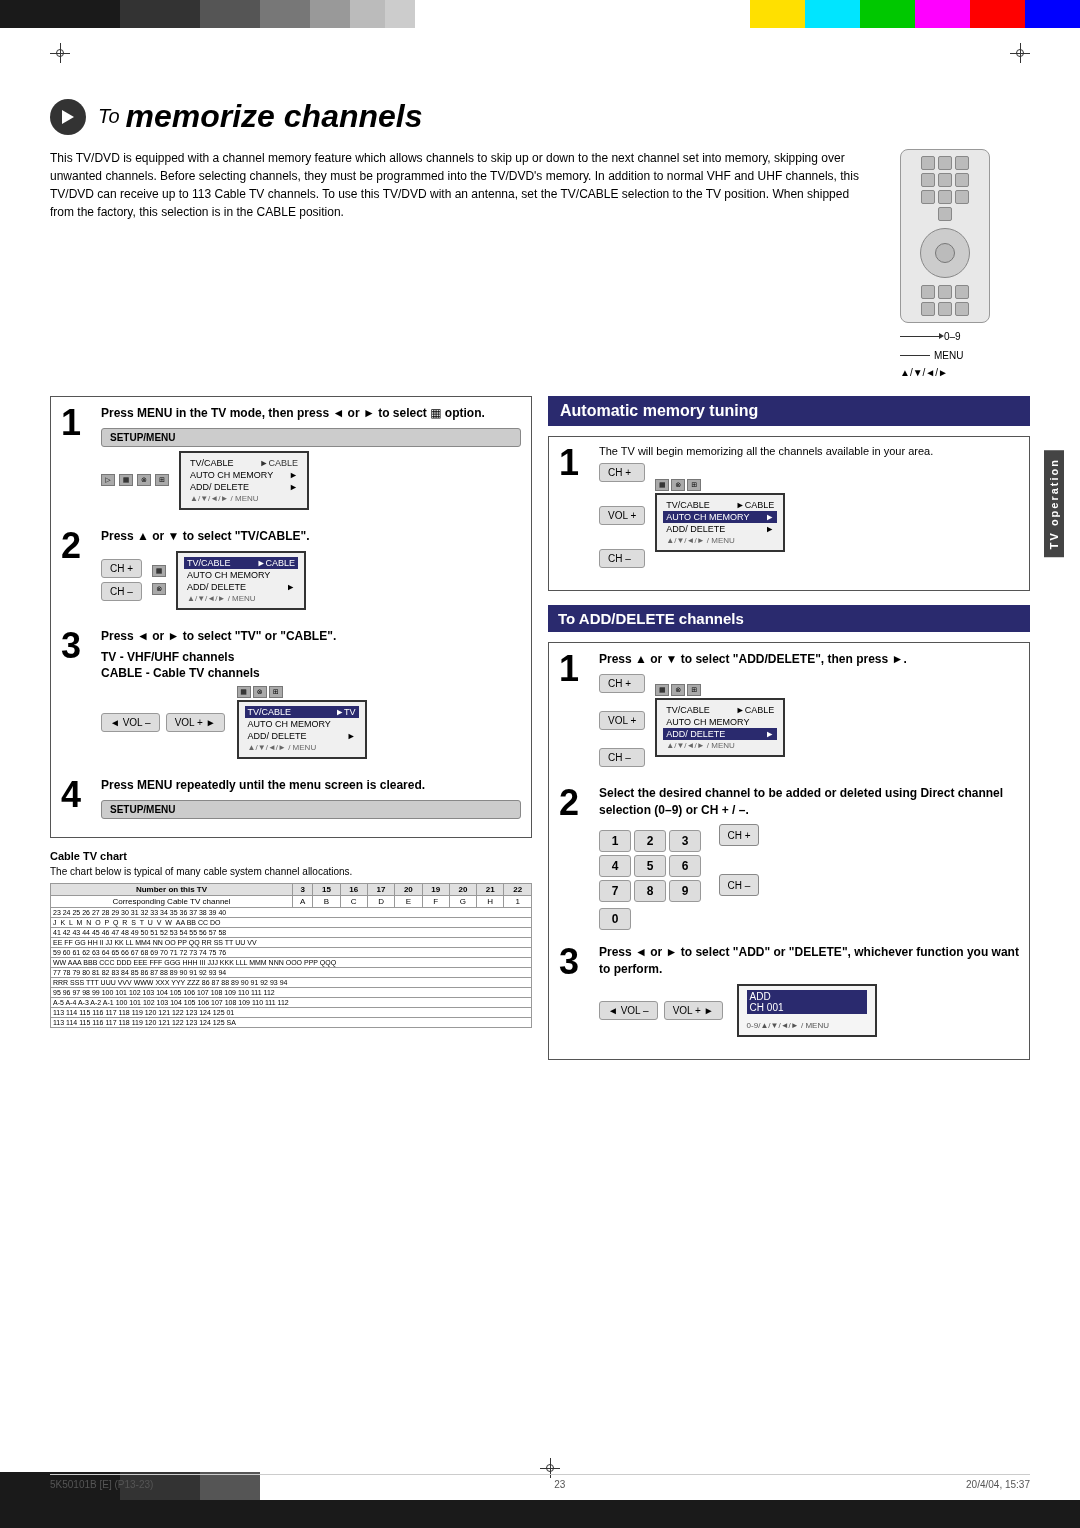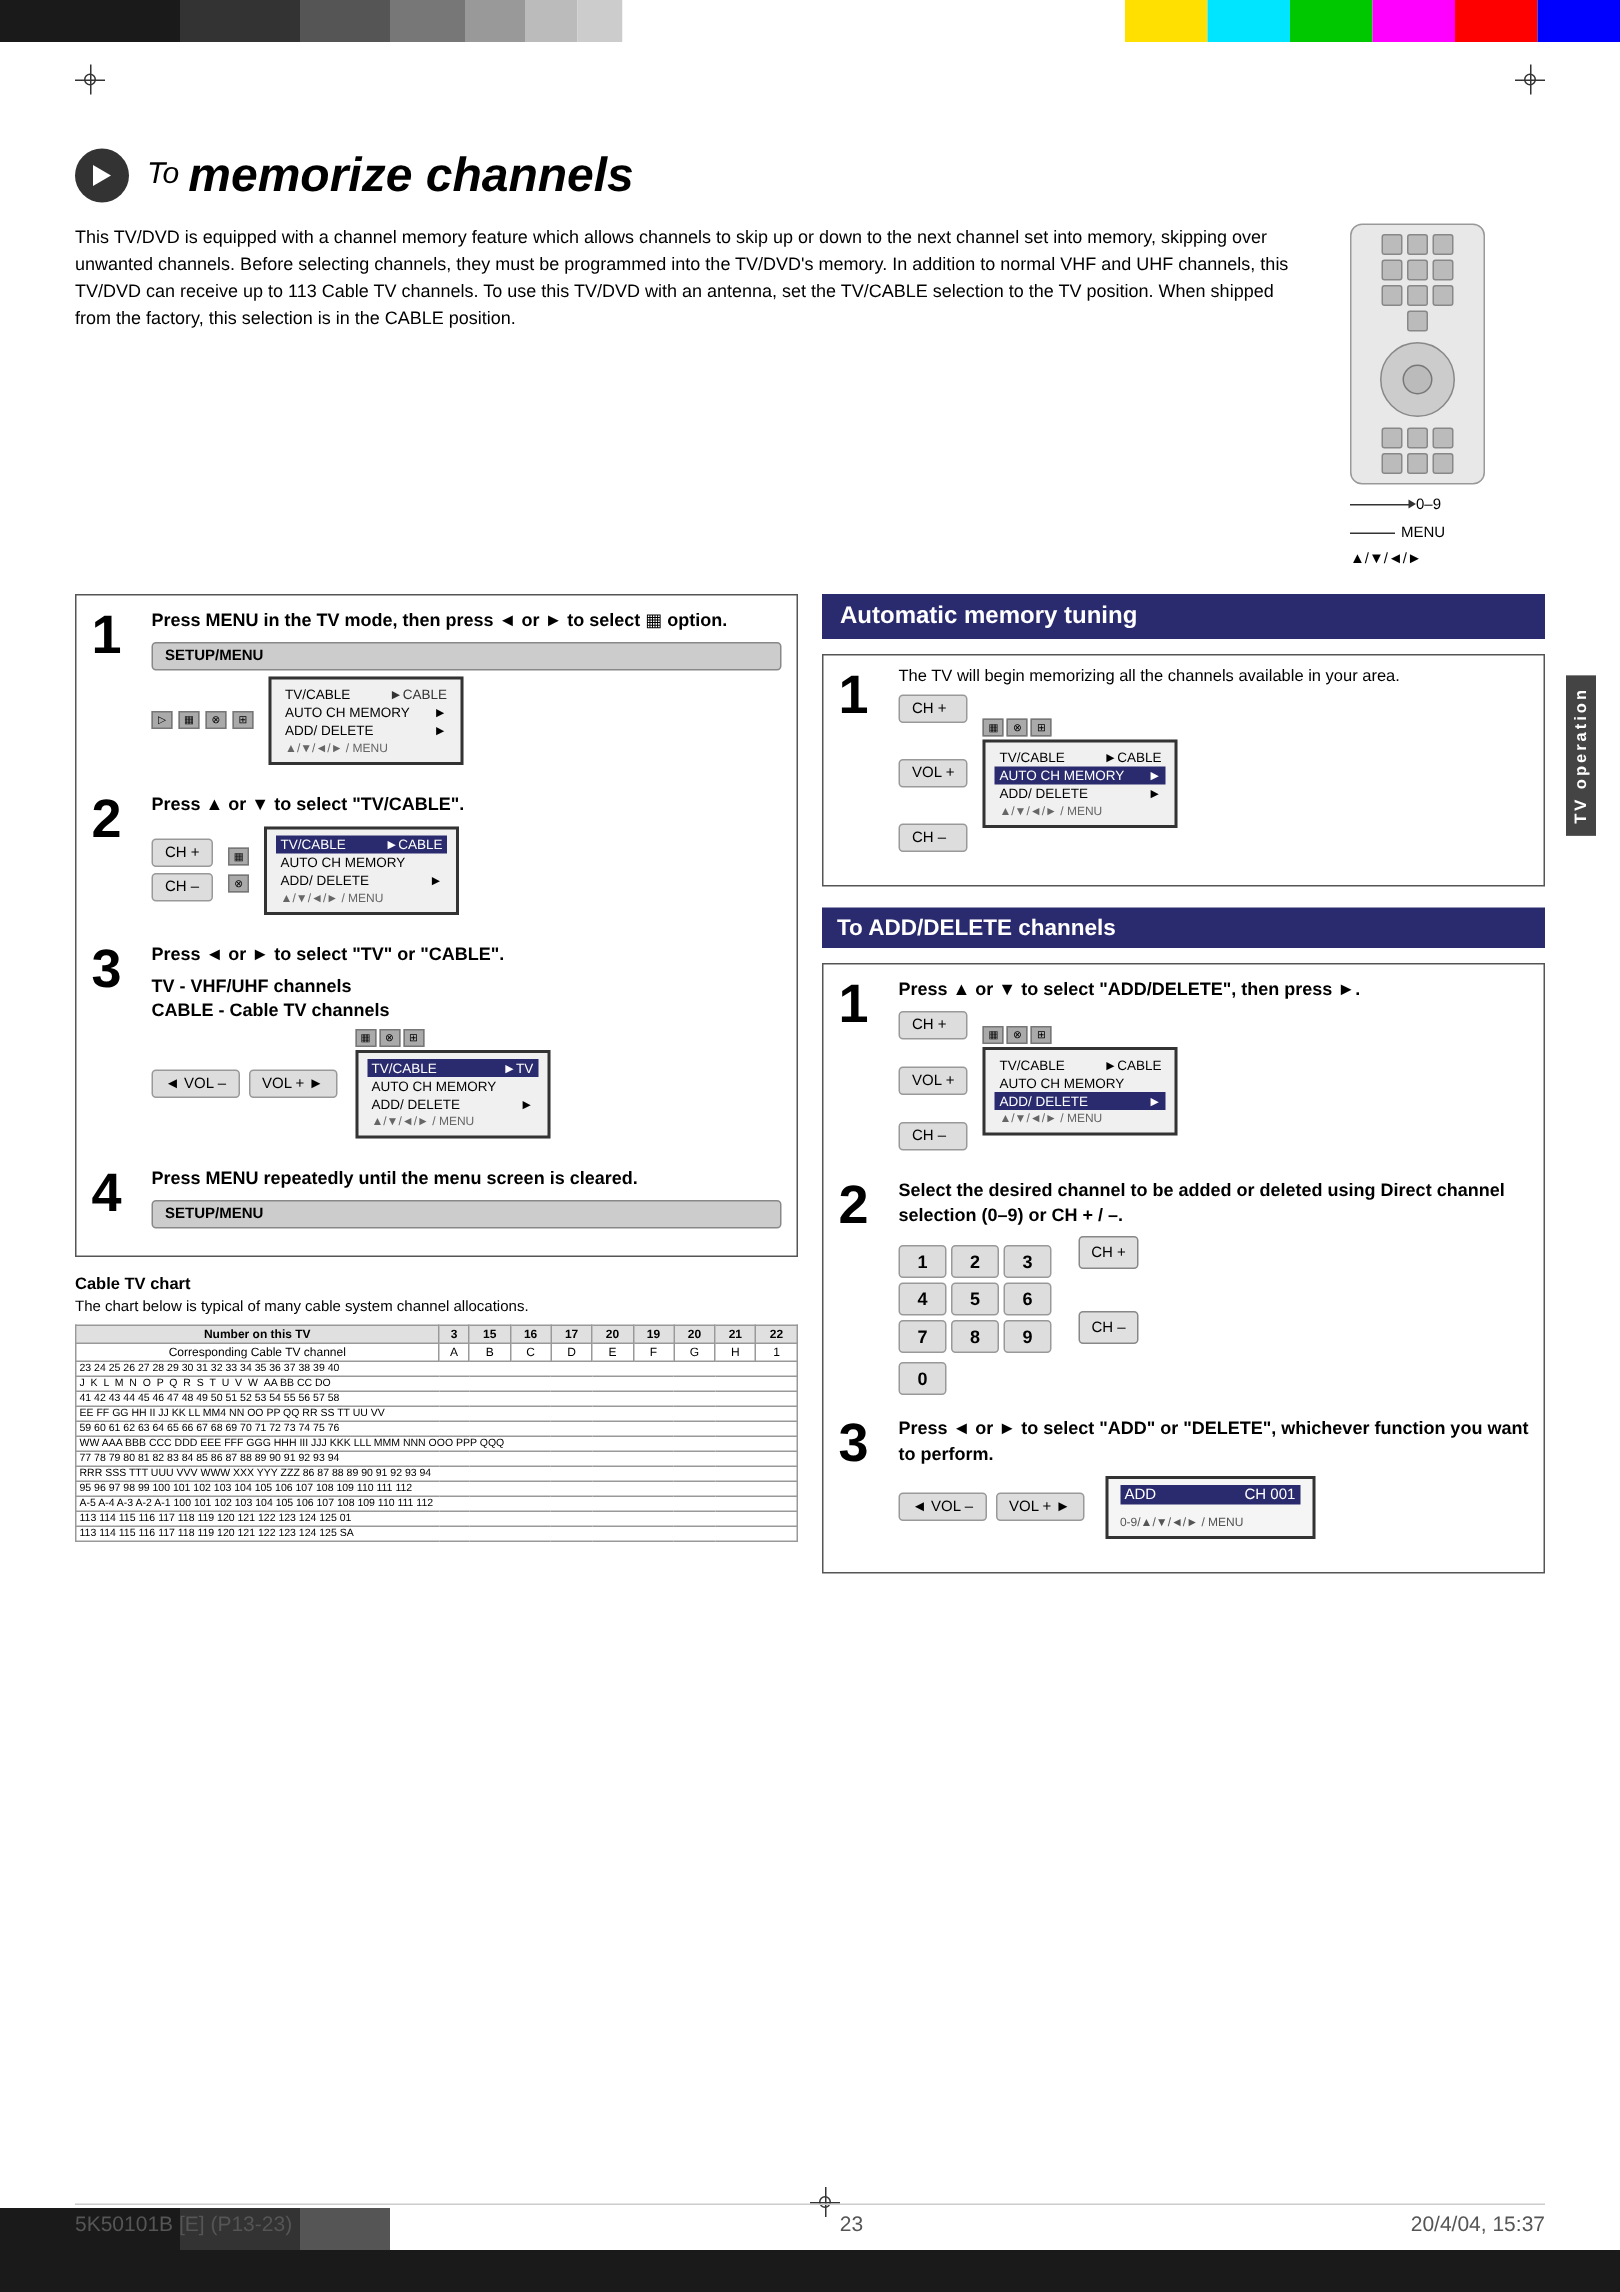--- a/index.html
+++ b/index.html
@@ -321,31 +321,32 @@
     }
     .add-del-row {
       display: flex;
       justify-content: space-between;
       padding: 1px 0;
     }
     .add-del-row.hl {
       background: #2a2a6e;
       color: #fff;
       padding: 1px 3px;
+      flex-direction: column;
     }
 
     
     .page-footer {
       position: absolute;
       bottom: 38px;
       left: 50px;
       right: 50px;
       display: flex;
       justify-content: space-between;
-      font-size: 14px;
+      font-size: 10px;
       color: #555;
       border-top: 1px solid #ccc;
       padding-top: 4px;
     }
 
     
     .side-label {
       position: absolute;
       right: 16px;
       top: 450px;

